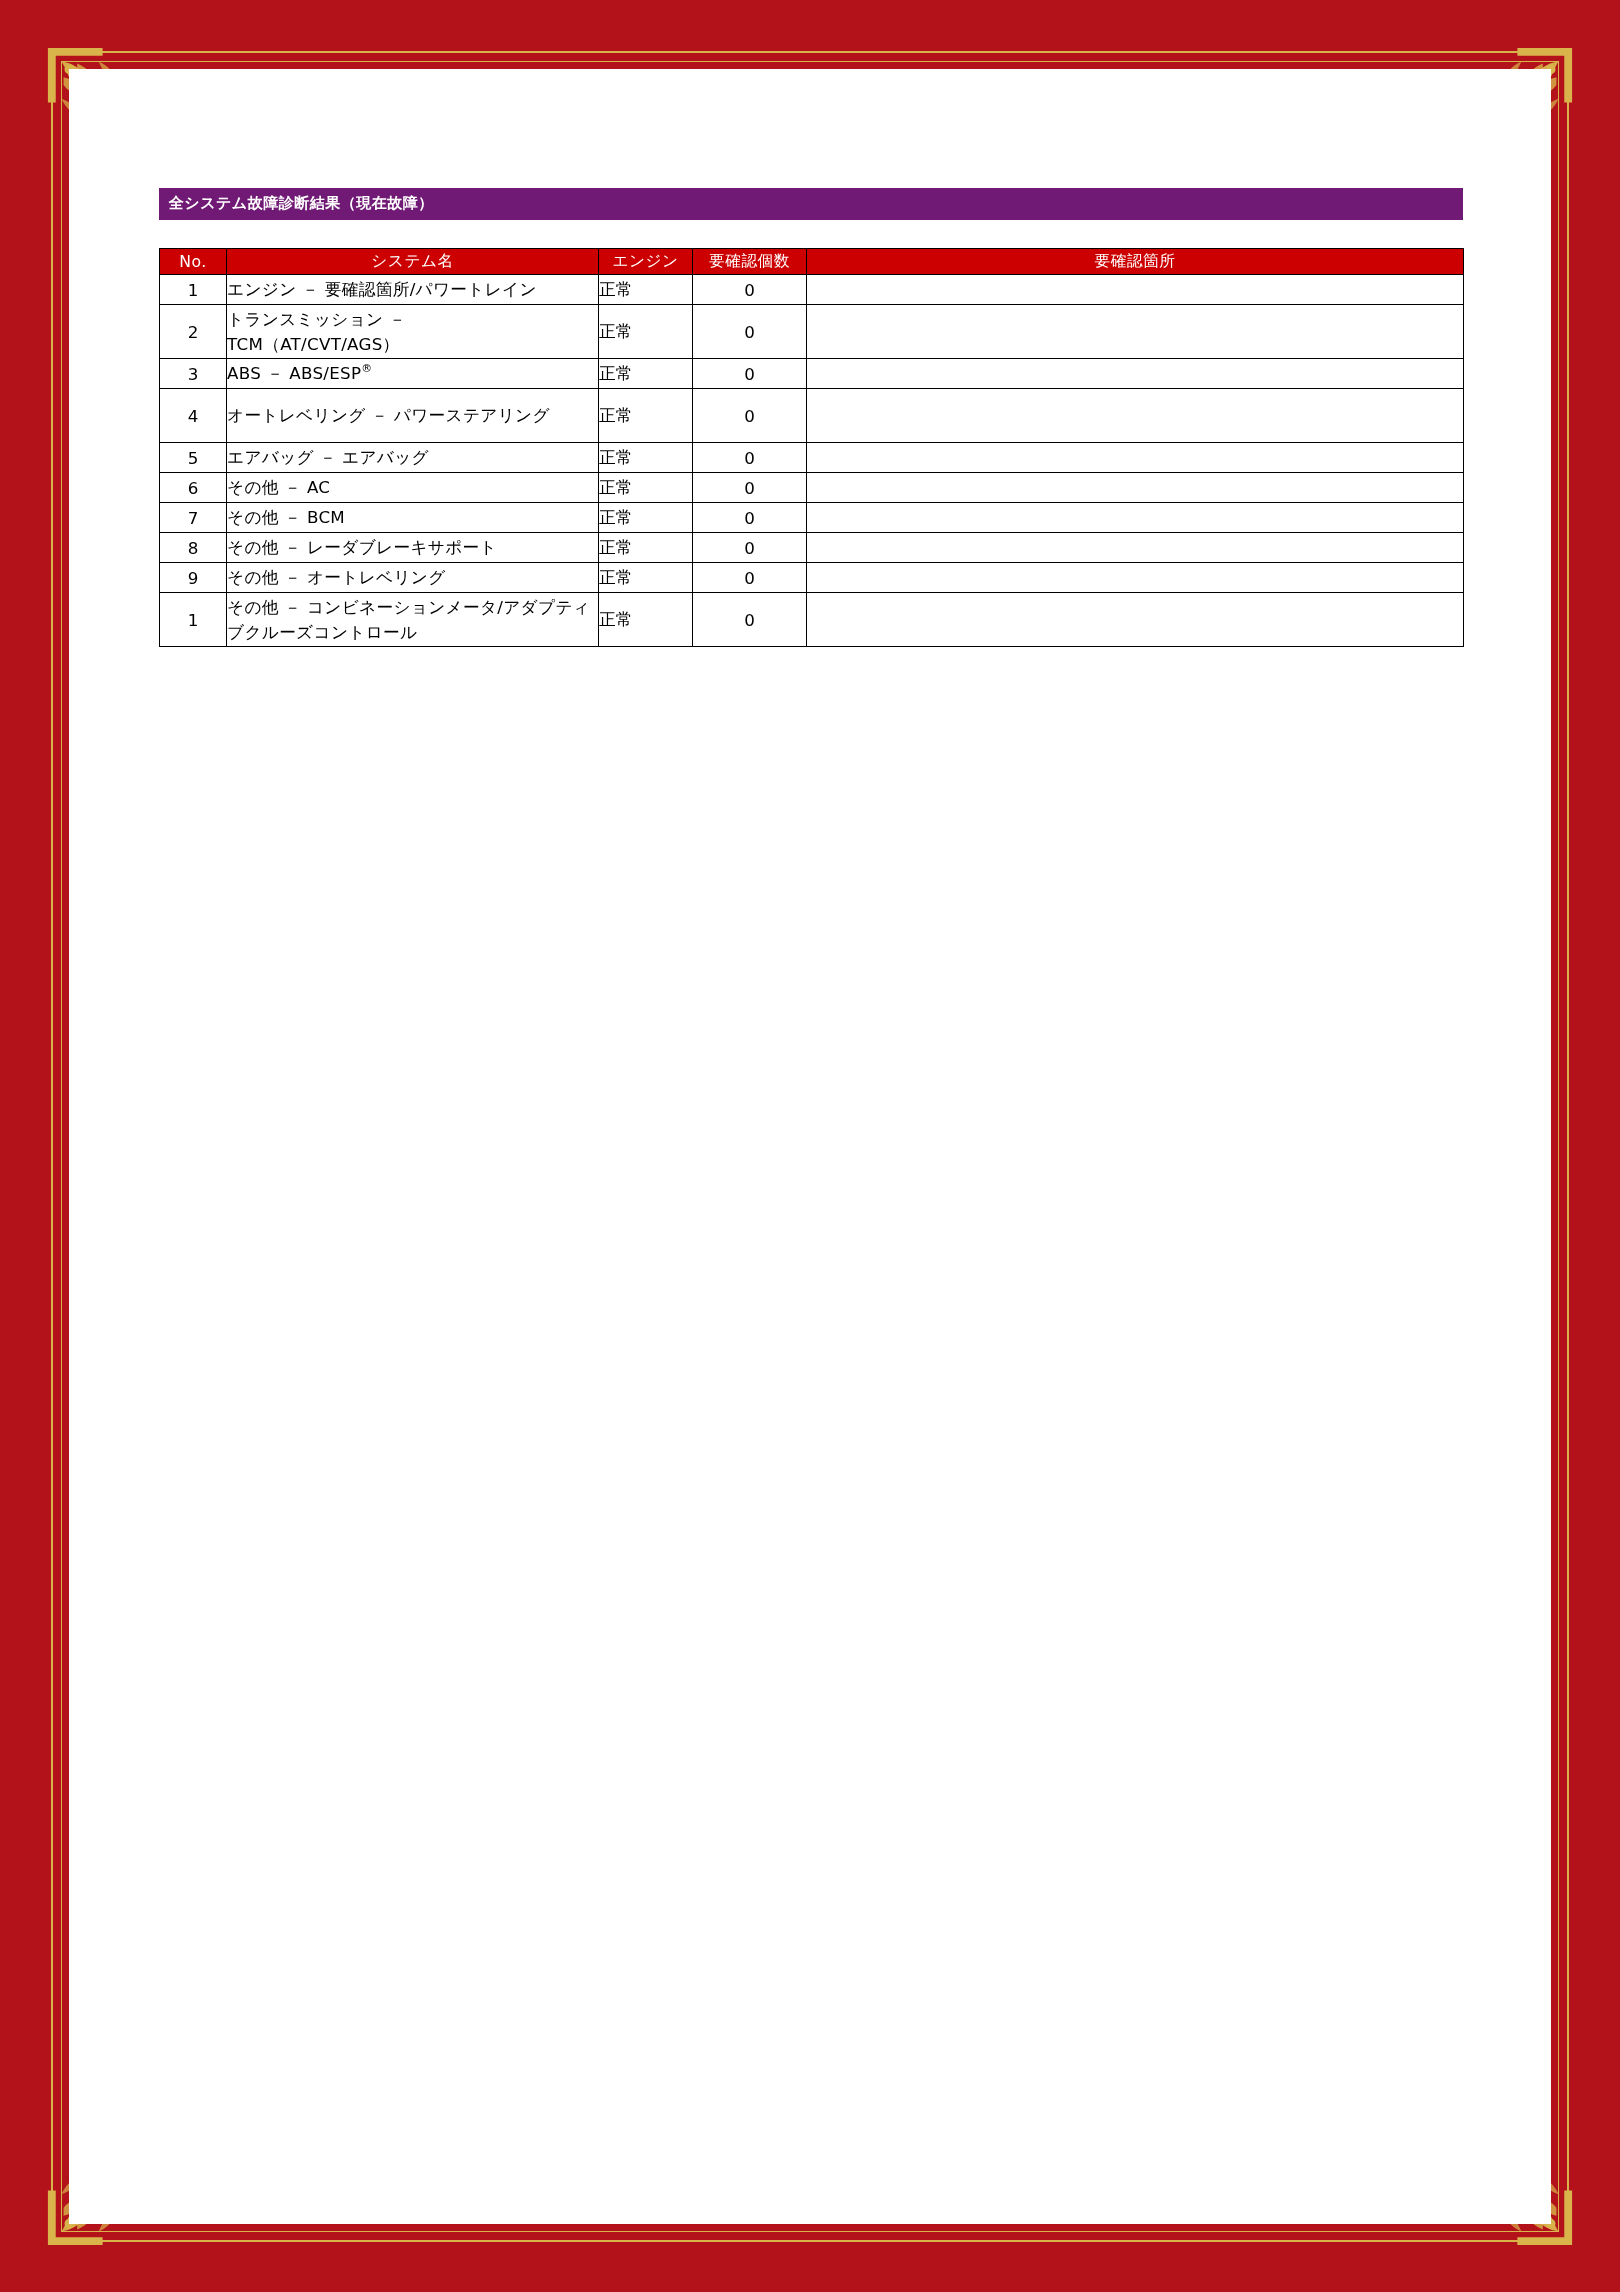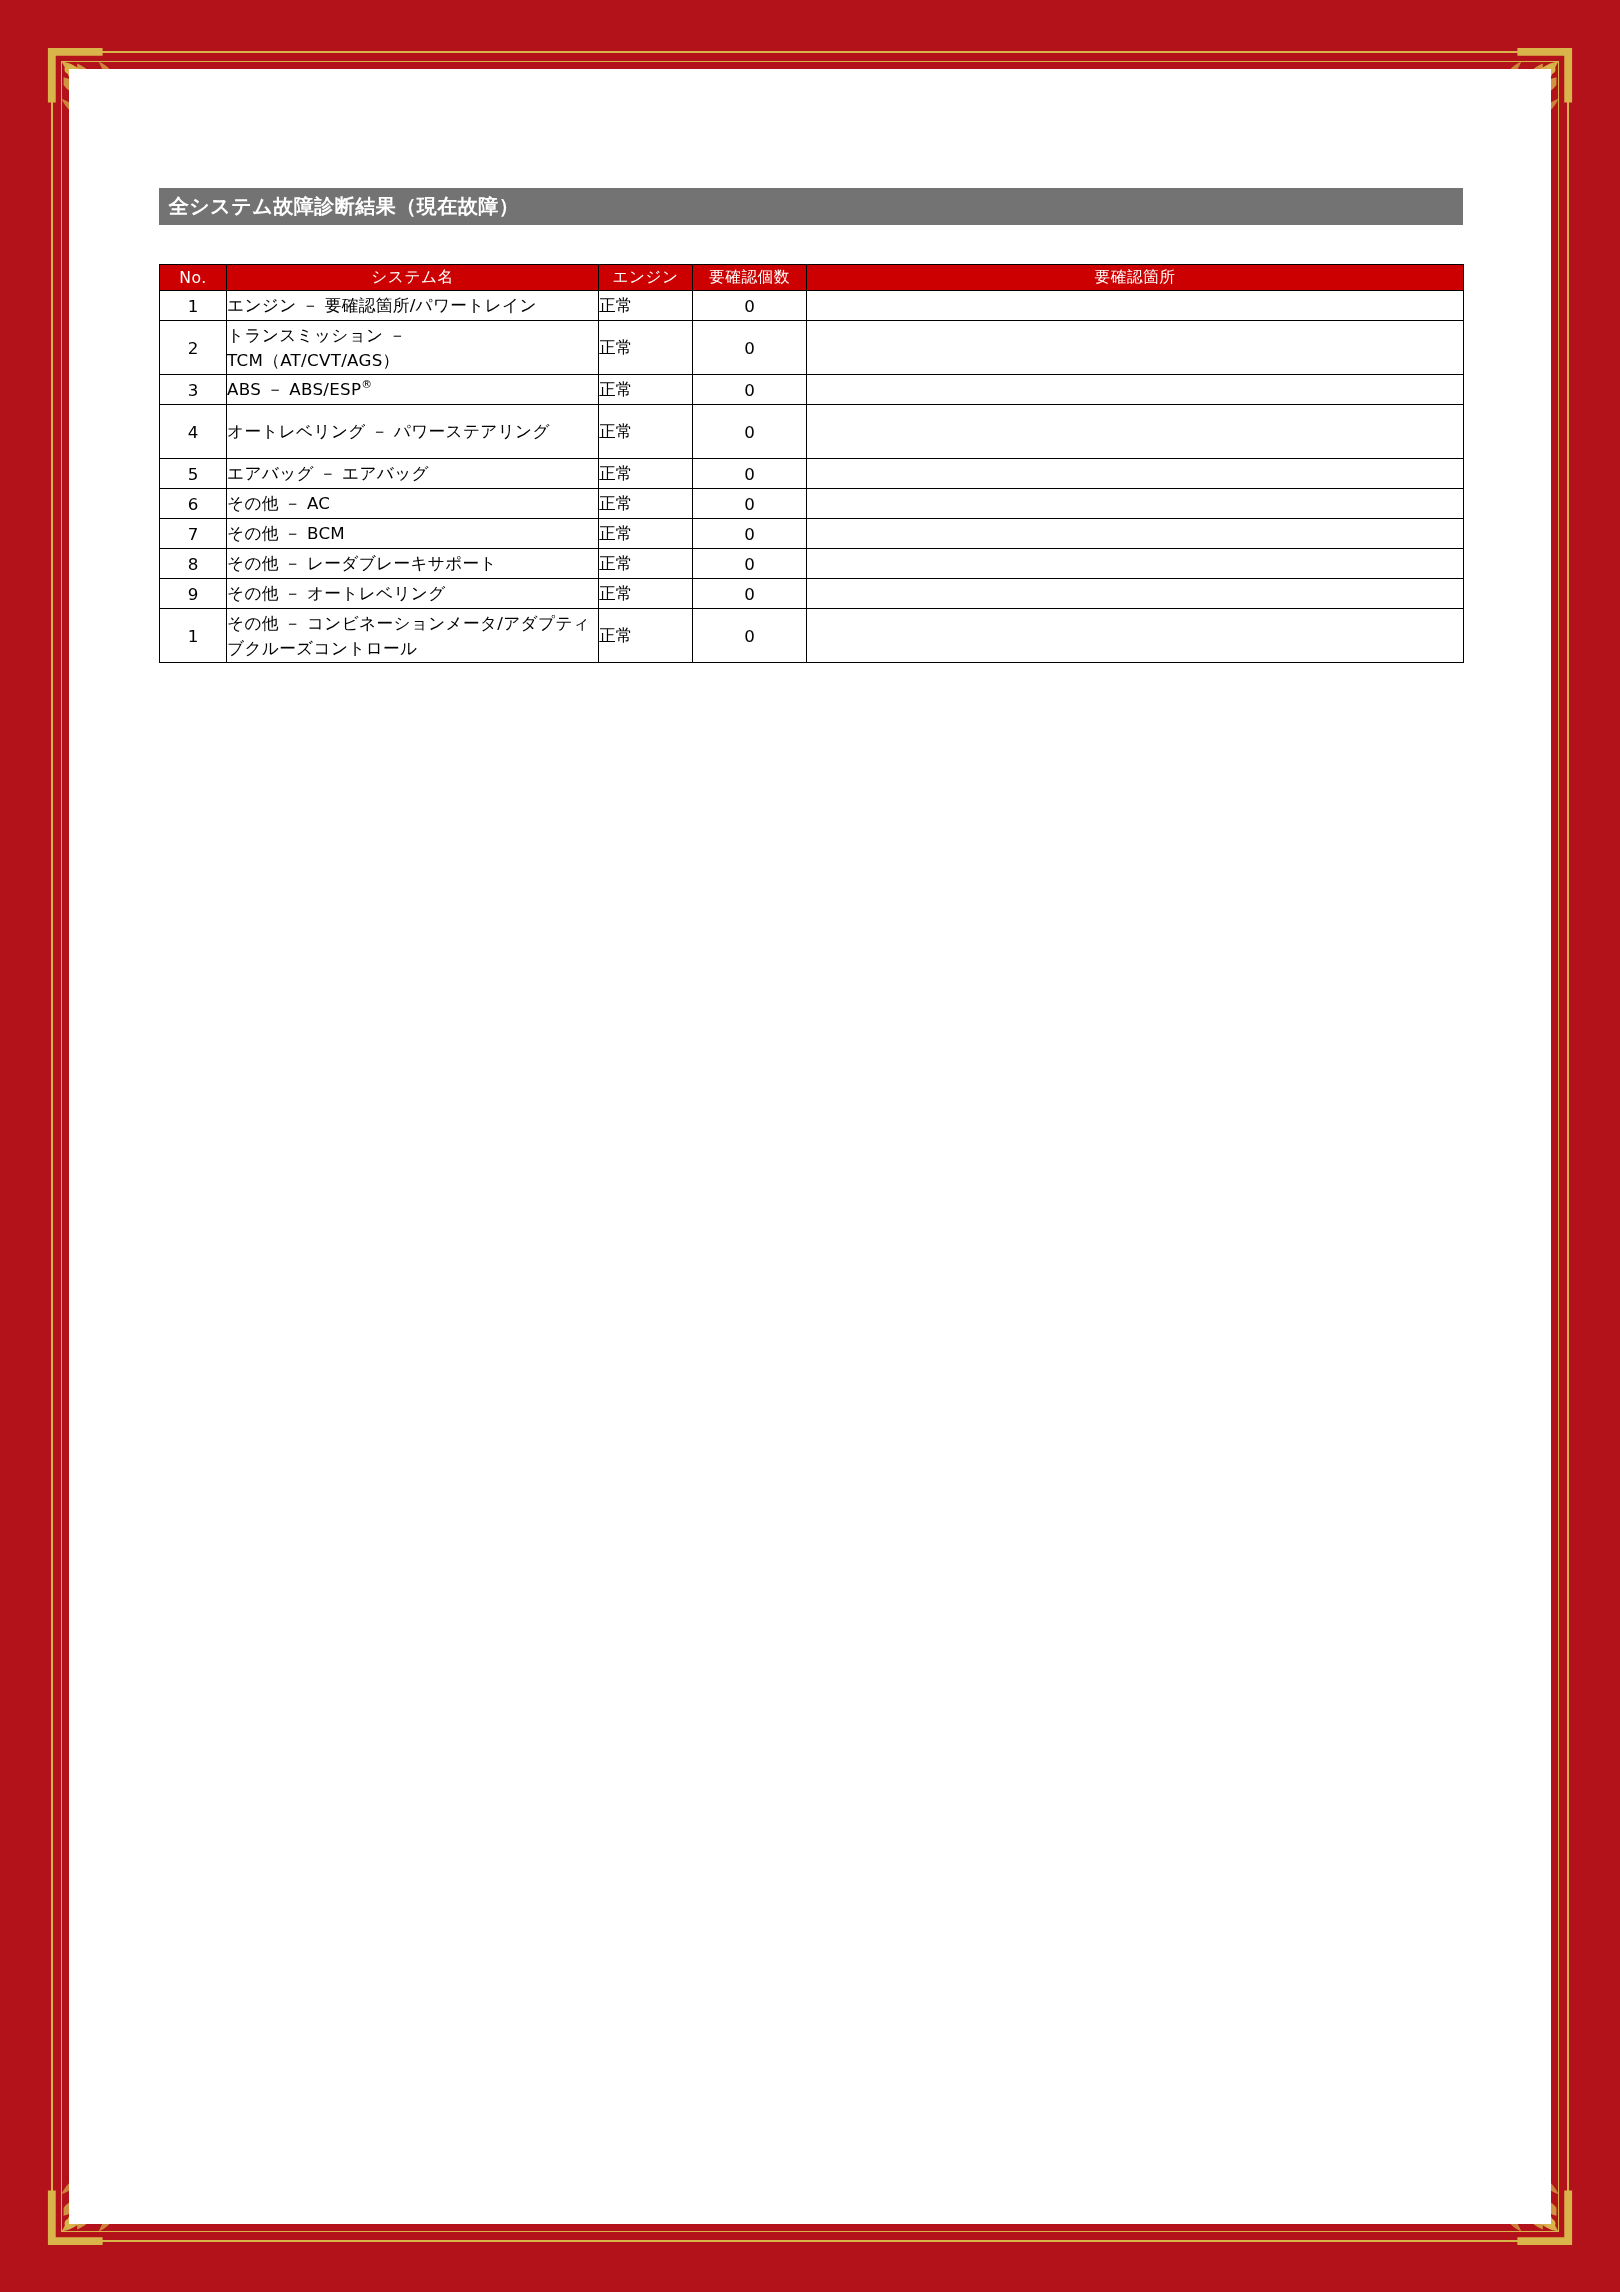--- a/index.html
+++ b/index.html
@@ -61,35 +61,35 @@
 
   
   .content {
     position: absolute;
     left: 159px;
     top: 188px;
     width: 1304px;
   }
 
   .section-title-bar {
-    background: #737373;
+    background: #701a75;
     color: #ffffff;
-    font-size: 20px;
+    font-size: 15px;
     font-weight: bold;
     line-height: 1;
     padding: 7.8px 9.8px 8.8px 9.8px;
     box-sizing: border-box;
     letter-spacing: 0.5px;
     font-family: Liberation Serif, serif;
   }
 
   table.diag-table {
     border-collapse: collapse;
     width: 1304px;
-    margin-top: 39px;
+    margin-top: 28px;
     table-layout: fixed;
   }
   table.diag-table th,
   table.diag-table td {
     border: 1px solid #000000;
     font-size: 16.7px;
     padding: 0;
     vertical-align: middle;
   }
   table.diag-table thead th {

